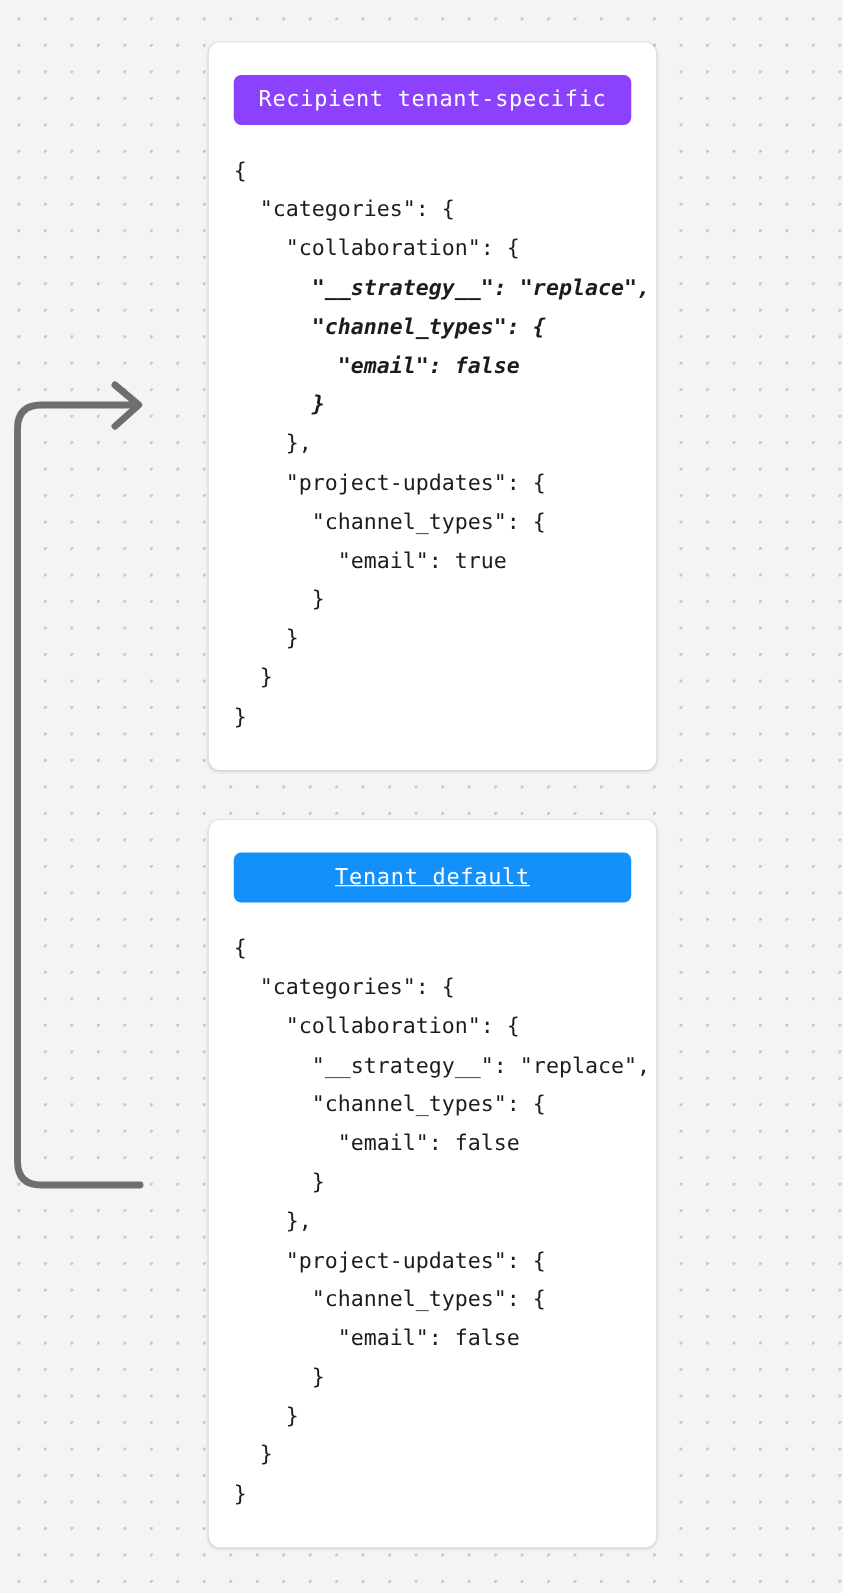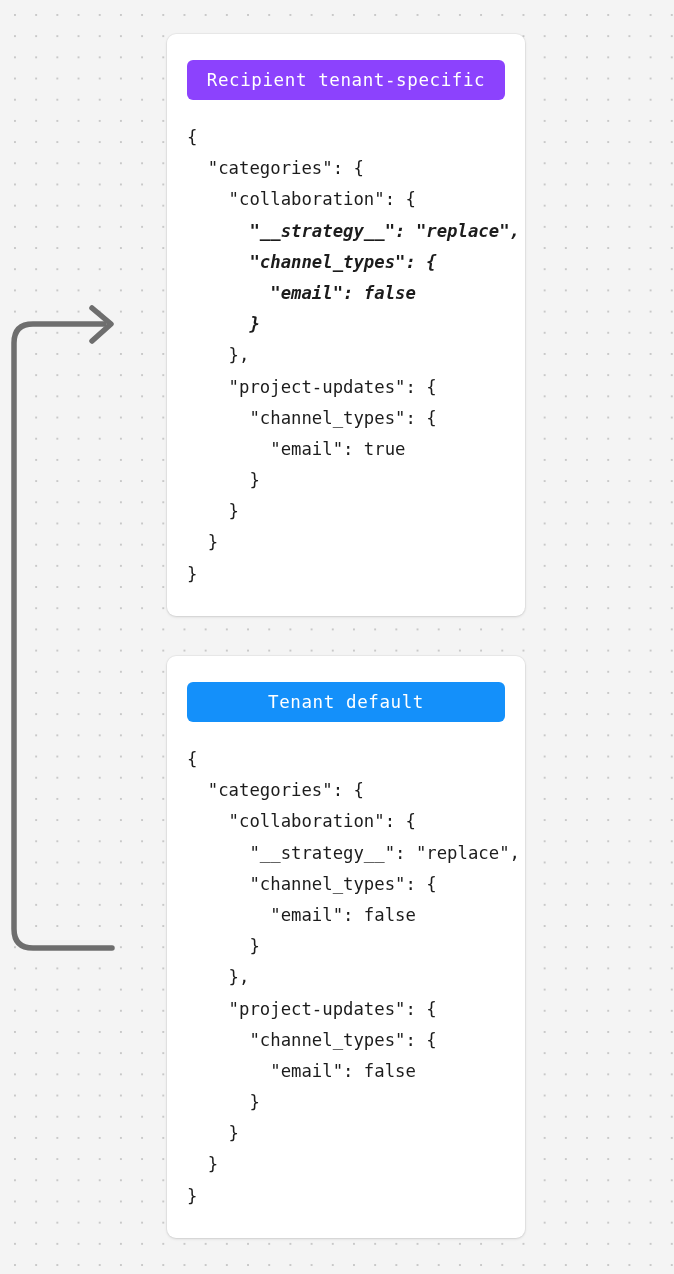--- a/index.html
+++ b/index.html
@@ -89,17 +89,17 @@
     <path d="M 112 948 L 33 948 Q 14 948 14 929 L 14 343 Q 14 324 33 324 L 104 324" fill="none" stroke="#6e6e6e" stroke-width="5.5" stroke-linecap="round" stroke-linejoin="round"></path>
     <path d="M 92 308 L 111 324 L 92 341" fill="none" stroke="#6e6e6e" stroke-width="5.5" stroke-linecap="round" stroke-linejoin="round"></path>
   </svg>
 
   <div class="card" id="card-recipient">
     <div class="badge" id="badge-recipient" style="background: rgb(140, 66, 253); color: rgb(255, 255, 255);">Recipient tenant-specific</div>
     <pre class="code"><span class="ln">{</span><span class="ln">  "categories": {</span><span class="ln">    "collaboration": {</span><span class="ln hl">      "__strategy__": "replace",</span><span class="ln hl">      "channel_types": {</span><span class="ln hl">        "email": false</span><span class="ln hl">      }</span><span class="ln">    },</span><span class="ln">    "project-updates": {</span><span class="ln">      "channel_types": {</span><span class="ln">        "email": true</span><span class="ln">      }</span><span class="ln">    }</span><span class="ln">  }</span><span class="ln">}</span></pre>
   </div>
 
   <div class="card" id="card-tenant">
-    <div class="badge" id="badge-tenant" style="background: rgb(20, 144, 250); color: rgb(255, 255, 255);">Tenant default</div>
+    <div class="badge" id="badge-tenant" style="background: rgb(20, 144, 250); color: rgb(255, 255, 255); text-decoration: underline;">Tenant default</div>
     <pre class="code"><span class="ln">{</span><span class="ln">  "categories": {</span><span class="ln">    "collaboration": {</span><span class="ln">      "__strategy__": "replace",</span><span class="ln">      "channel_types": {</span><span class="ln">        "email": false</span><span class="ln">      }</span><span class="ln">    },</span><span class="ln">    "project-updates": {</span><span class="ln">      "channel_types": {</span><span class="ln">        "email": false</span><span class="ln">      }</span><span class="ln">    }</span><span class="ln">  }</span><span class="ln">}</span></pre>
   </div>
 
 </div>
 
 </body></html>

